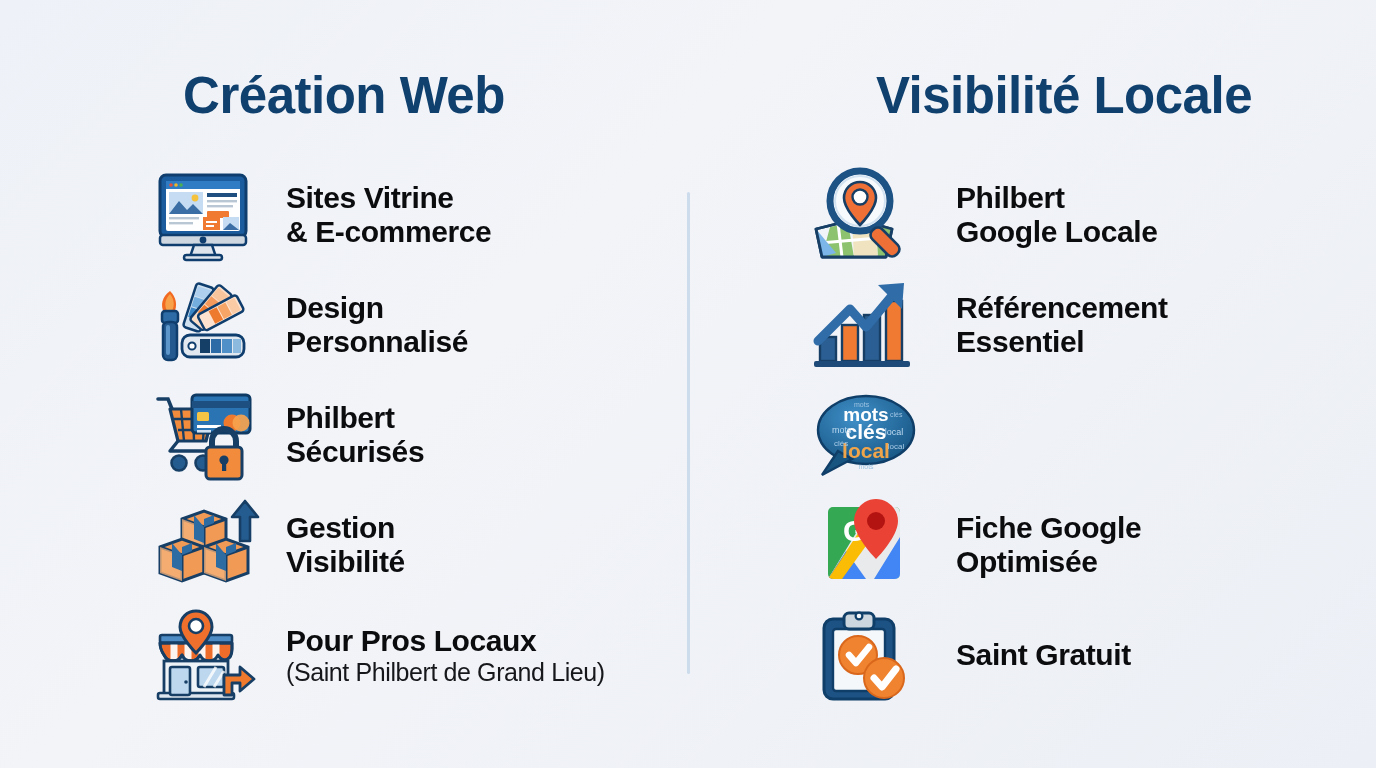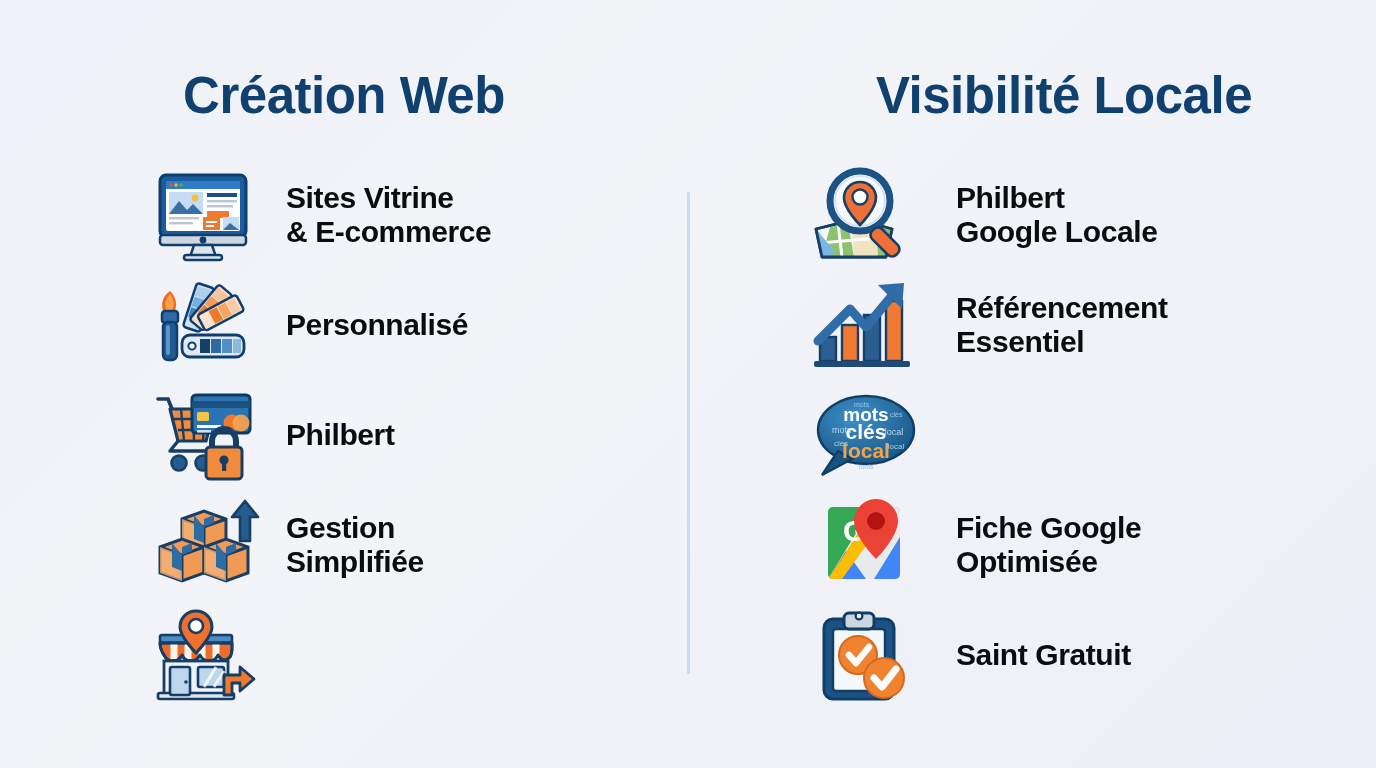--- a/index.html
+++ b/index.html
@@ -177,20 +177,21 @@
               <g>
                 <path d="M22 16 C28 22, 30 30, 26 38 L16 38 C12 30, 14 22, 22 16 Z" fill="#f26a22"></path>
                 <path d="M22 19 C26 24, 27 30, 24 36 L19 36 C16 30, 17 24, 22 19 Z" fill="#f7a14a"></path>
                 <rect x="14" y="36" width="16" height="12" rx="3" fill="#2c6ba5" stroke="#0f3e6e" stroke-width="2.5"></rect>
                 <rect x="15" y="47" width="14" height="38" rx="5" fill="#23598e" stroke="#0f3e6e" stroke-width="2.5"></rect>
                 <rect x="18" y="50" width="4" height="30" rx="2" fill="#5b95c9"></rect>
               </g>
             </svg>
           </div>
           <div class="row-text">
+            <div class="t-line">Design</div>
             <div class="t-line">Personnalisé</div>
           </div>
         </div>
 
         <div class="row">
           <div class="icon-box">
             <svg width="112" height="100" viewBox="0 0 112 100">
               <path d="M10 14 L20 14 L24 24" fill="none" stroke="#173f66" stroke-width="3.6" stroke-linecap="round"></path>
               <path d="M22 24 L66 24 L58 56 L30 56 Z" fill="#f28c3c" stroke="#173f66" stroke-width="3.2" stroke-linejoin="round"></path>
               <path d="M26 34 L64 34 M30 45 L60 45" stroke="#173f66" stroke-width="2.4"></path>
@@ -206,20 +207,21 @@
               <circle cx="84" cy="38" r="8.5" fill="#ef7a2e"></circle>
               <circle cx="93" cy="38" r="8.5" fill="#f6a34e" opacity="0.92"></circle>
               <path d="M64 66 L64 56 a12 12 0 0 1 24 0 L88 66" fill="none" stroke="#173f66" stroke-width="6"></path>
               <rect x="58" y="62" width="36" height="32" rx="4" fill="#f28c3c" stroke="#173f66" stroke-width="3"></rect>
               <circle cx="76" cy="75" r="4.6" fill="#173f66"></circle>
               <rect x="74" y="76" width="4.2" height="10" fill="#173f66"></rect>
             </svg>
           </div>
           <div class="row-text">
             <div class="t-line">Philbert</div>
+            <div class="t-line">Sécurisés</div>
           </div>
         </div>
 
         <div class="row">
           <div class="icon-box">
             <svg width="112" height="100" viewBox="0 0 112 100">
 
               <g>
                 <path d="M34 24 L56 16 L78 24 L78 50 L56 58 L34 50 Z" fill="#f09a56" stroke="#173f66" stroke-width="3"></path>
                 <path d="M34 24 L56 32 L78 24" fill="none" stroke="#173f66" stroke-width="3"></path>
@@ -245,21 +247,21 @@
                 <path d="M56 52 L78 60 L78 86 L56 78 Z" fill="#f5b27a" opacity="0.75"></path>
                 <path d="M68 48 L68 72 L78 76 L78 60 Z" fill="#2d6ba3"></path>
                 <path d="M78 60 L88 56 L88 48 L78 52 Z" fill="#2d6ba3"></path>
               </g>
 
               <path d="M92 46 L92 22 L84 22 L97 6 L110 22 L102 22 L102 46 Z" fill="#245c8f" stroke="#173f66" stroke-width="2.6" stroke-linejoin="round"></path>
             </svg>
           </div>
           <div class="row-text">
             <div class="t-line">Gestion</div>
-            <div class="t-line">Simplifiée</div>
+            <div class="t-line">Visibilité</div>
           </div>
         </div>
 
         <div class="row">
           <div class="icon-box">
             <svg width="112" height="100" viewBox="0 0 112 100">
 
               <rect x="12" y="30" width="72" height="8" rx="2" fill="#4c8bc4" stroke="#173f66" stroke-width="2.6"></rect>
 
               <path d="M12 38 L84 38 L84 44 C84 56 74 58 70 50 C66 58 56 58 52 50 C48 58 38 58 34 50 C30 58 20 58 16 50 C14 47 12 44 12 38 Z" fill="#ee6c2a" stroke="#173f66" stroke-width="2.8" stroke-linejoin="round"></path>
@@ -273,20 +275,24 @@
               <circle cx="38" cy="77" r="1.8" fill="#173f66"></circle>
 
               <rect x="50" y="62" width="26" height="20" rx="2" fill="#bcd7ee" stroke="#173f66" stroke-width="2.6"></rect>
               <path d="M56 82 L68 62 M66 82 L76 66" stroke="#ffffff" stroke-width="3" opacity="0.8"></path>
 
               <path d="M48 6 C57 6 64 13 64 22 C64 32 48 48 48 48 C48 48 32 32 32 22 C32 13 39 6 48 6 Z" fill="#ef6f2c" stroke="#173f66" stroke-width="3"></path>
               <circle cx="48" cy="21" r="7" fill="#ffffff" stroke="#173f66" stroke-width="2.6"></circle>
 
               <path d="M76 90 L76 70 L92 70 L92 62 L106 74 L92 86 L92 78 L84 78 L84 90 Z" fill="#ef7a2e" stroke="#173f66" stroke-width="2.8" stroke-linejoin="round"></path>
             </svg>
+          </div>
+          <div class="row-text">
+            <div class="t-line">Pour Pros Locaux</div>
+            <div class="t-sub">(Saint Philbert de Grand Lieu)</div>
           </div>
         </div>
 
       </div>
     </div>
 
     <div class="column col-right">
       <div class="col-title">Visibilité Locale</div>
       <div class="rows">
 

